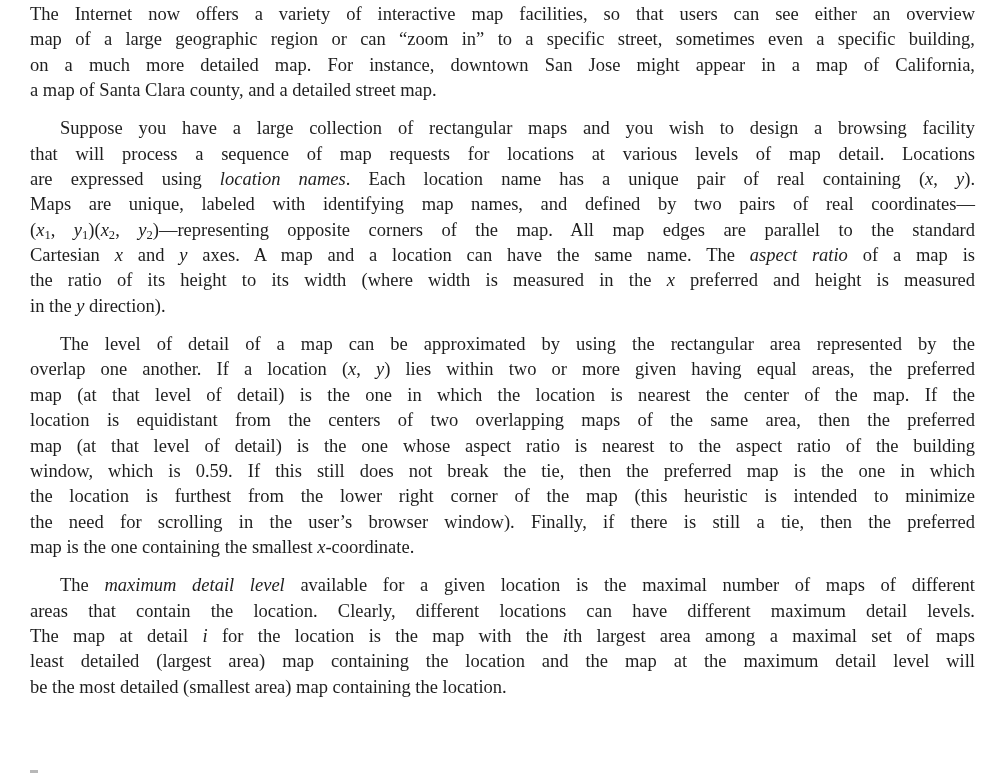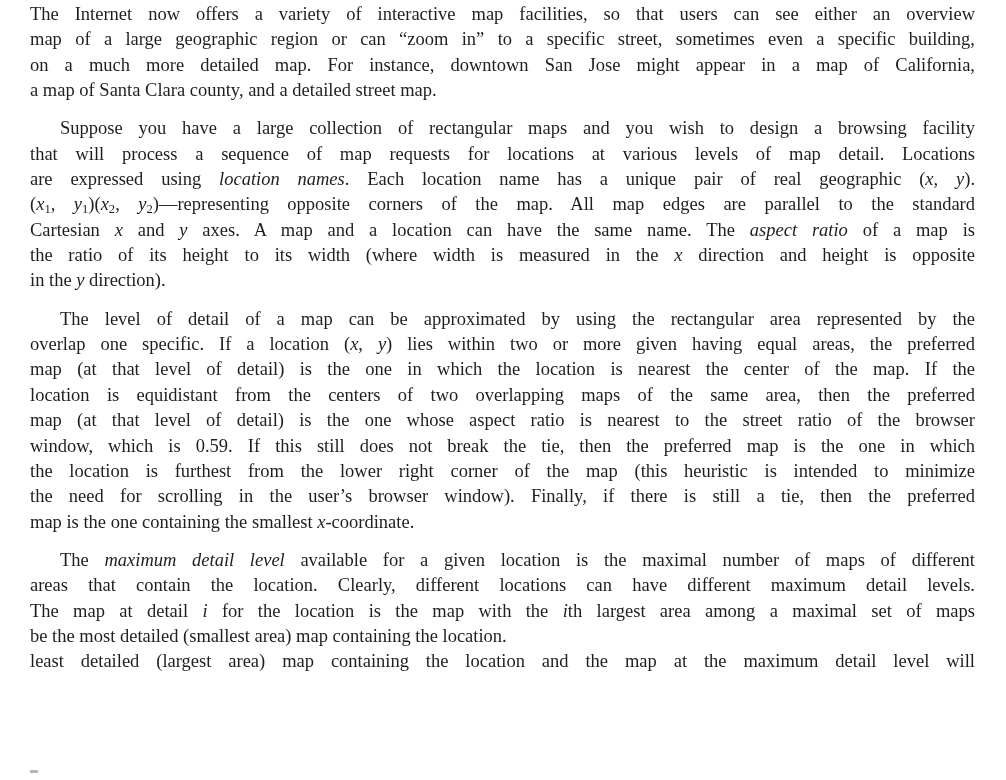--- a/index.html
+++ b/index.html
@@ -74,39 +74,40 @@
   <div class="textblock">
       <div class="para">
         <div class="line"><span class="rn">The Internet now offers a variety of interactive map facilities, so that users can see either an overview</span></div>
         <div class="line"><span class="rn">map of a large geographic region or can “zoom in” to a specific street, sometimes even a specific building,</span></div>
         <div class="line"><span class="rn">on a much more detailed map. For instance, downtown San Jose might appear in a map of California,</span></div>
         <div class="line last"><span class="rn">a map of Santa Clara county, and a detailed street map.</span></div>
       </div>
       <div class="para">
         <div class="line indent"><span class="rn">Suppose you have a large collection of rectangular maps and you wish to design a browsing facility</span></div>
         <div class="line"><span class="rn">that will process a sequence of map requests for locations at various levels of map detail. Locations</span></div>
-        <div class="line"><span class="rn">are expressed using </span><span class="it">location names</span><span class="rn">. Each location name has a unique pair of real geographic (</span><span class="it">x</span><span class="rn">, </span><span class="it">y</span><span class="rn">).</span></div>
+        <div class="line"><span class="rn">are expressed using </span><span class="it">location names</span><span class="rn">. Each location name has a unique pair of real containing (</span><span class="it">x</span><span class="rn">, </span><span class="it">y</span><span class="rn">).</span></div>
+        <div class="line"><span class="rn">Maps are unique, labeled with identifying map names, and defined by two pairs of real coordinates—</span></div>
         <div class="line"><span class="rn">(</span><span class="it">x</span><span class="sub">1</span><span class="rn">, </span><span class="it">y</span><span class="sub">1</span><span class="rn">)(</span><span class="it">x</span><span class="sub">2</span><span class="rn">, </span><span class="it">y</span><span class="sub">2</span><span class="rn">)—representing opposite corners of the map. All map edges are parallel to the standard</span></div>
         <div class="line"><span class="rn">Cartesian </span><span class="it">x</span><span class="rn"> and </span><span class="it">y</span><span class="rn"> axes. A map and a location can have the same name. The </span><span class="it">aspect ratio</span><span class="rn"> of a map is</span></div>
-        <div class="line"><span class="rn">the ratio of its height to its width (where width is measured in the </span><span class="it">x</span><span class="rn"> direction and height is opposite</span></div>
+        <div class="line"><span class="rn">the ratio of its height to its width (where width is measured in the </span><span class="it">x</span><span class="rn"> preferred and height is measured</span></div>
         <div class="line last"><span class="rn">in the </span><span class="it">y</span><span class="rn"> direction).</span></div>
       </div>
       <div class="para">
         <div class="line indent"><span class="rn">The level of detail of a map can be approximated by using the rectangular area represented by the</span></div>
-        <div class="line"><span class="rn">overlap one specific. If a location (</span><span class="it">x</span><span class="rn">, </span><span class="it">y</span><span class="rn">) lies within two or more given having equal areas, the preferred</span></div>
+        <div class="line"><span class="rn">overlap one another. If a location (</span><span class="it">x</span><span class="rn">, </span><span class="it">y</span><span class="rn">) lies within two or more given having equal areas, the preferred</span></div>
         <div class="line"><span class="rn">map (at that level of detail) is the one in which the location is nearest the center of the map. If the</span></div>
         <div class="line"><span class="rn">location is equidistant from the centers of two overlapping maps of the same area, then the preferred</span></div>
-        <div class="line"><span class="rn">map (at that level of detail) is the one whose aspect ratio is nearest to the street ratio of the browser</span></div>
+        <div class="line"><span class="rn">map (at that level of detail) is the one whose aspect ratio is nearest to the aspect ratio of the building</span></div>
         <div class="line"><span class="rn">window, which is 0.59. If this still does not break the tie, then the preferred map is the one in which</span></div>
         <div class="line"><span class="rn">the location is furthest from the lower right corner of the map (this heuristic is intended to minimize</span></div>
         <div class="line"><span class="rn">the need for scrolling in the user’s browser window). Finally, if there is still a tie, then the preferred</span></div>
         <div class="line last"><span class="rn">map is the one containing the smallest </span><span class="it">x</span><span class="rn">-coordinate.</span></div>
       </div>
       <div class="para">
         <div class="line indent"><span class="rn">The </span><span class="it">maximum detail level</span><span class="rn"> available for a given location is the maximal number of maps of different</span></div>
         <div class="line"><span class="rn">areas that contain the location. Clearly, different locations can have different maximum detail levels.</span></div>
         <div class="line"><span class="rn">The map at detail </span><span class="it">i</span><span class="rn"> for the location is the map with the </span><span class="it">i</span><span class="rn">th largest area among a maximal set of maps</span></div>
+        <div class="line"><span class="rn">least detailed (largest area) map containing the location and the map at the maximum detail level will</span></div>
         <div class="line last"><span class="rn">be the most detailed (smallest area) map containing the location.</span></div>
-        <div class="line"><span class="rn">least detailed (largest area) map containing the location and the map at the maximum detail level will</span></div>
       </div>
     </div>
   <div class="clipped-mark"></div>
 </div>
 
 </body></html>

